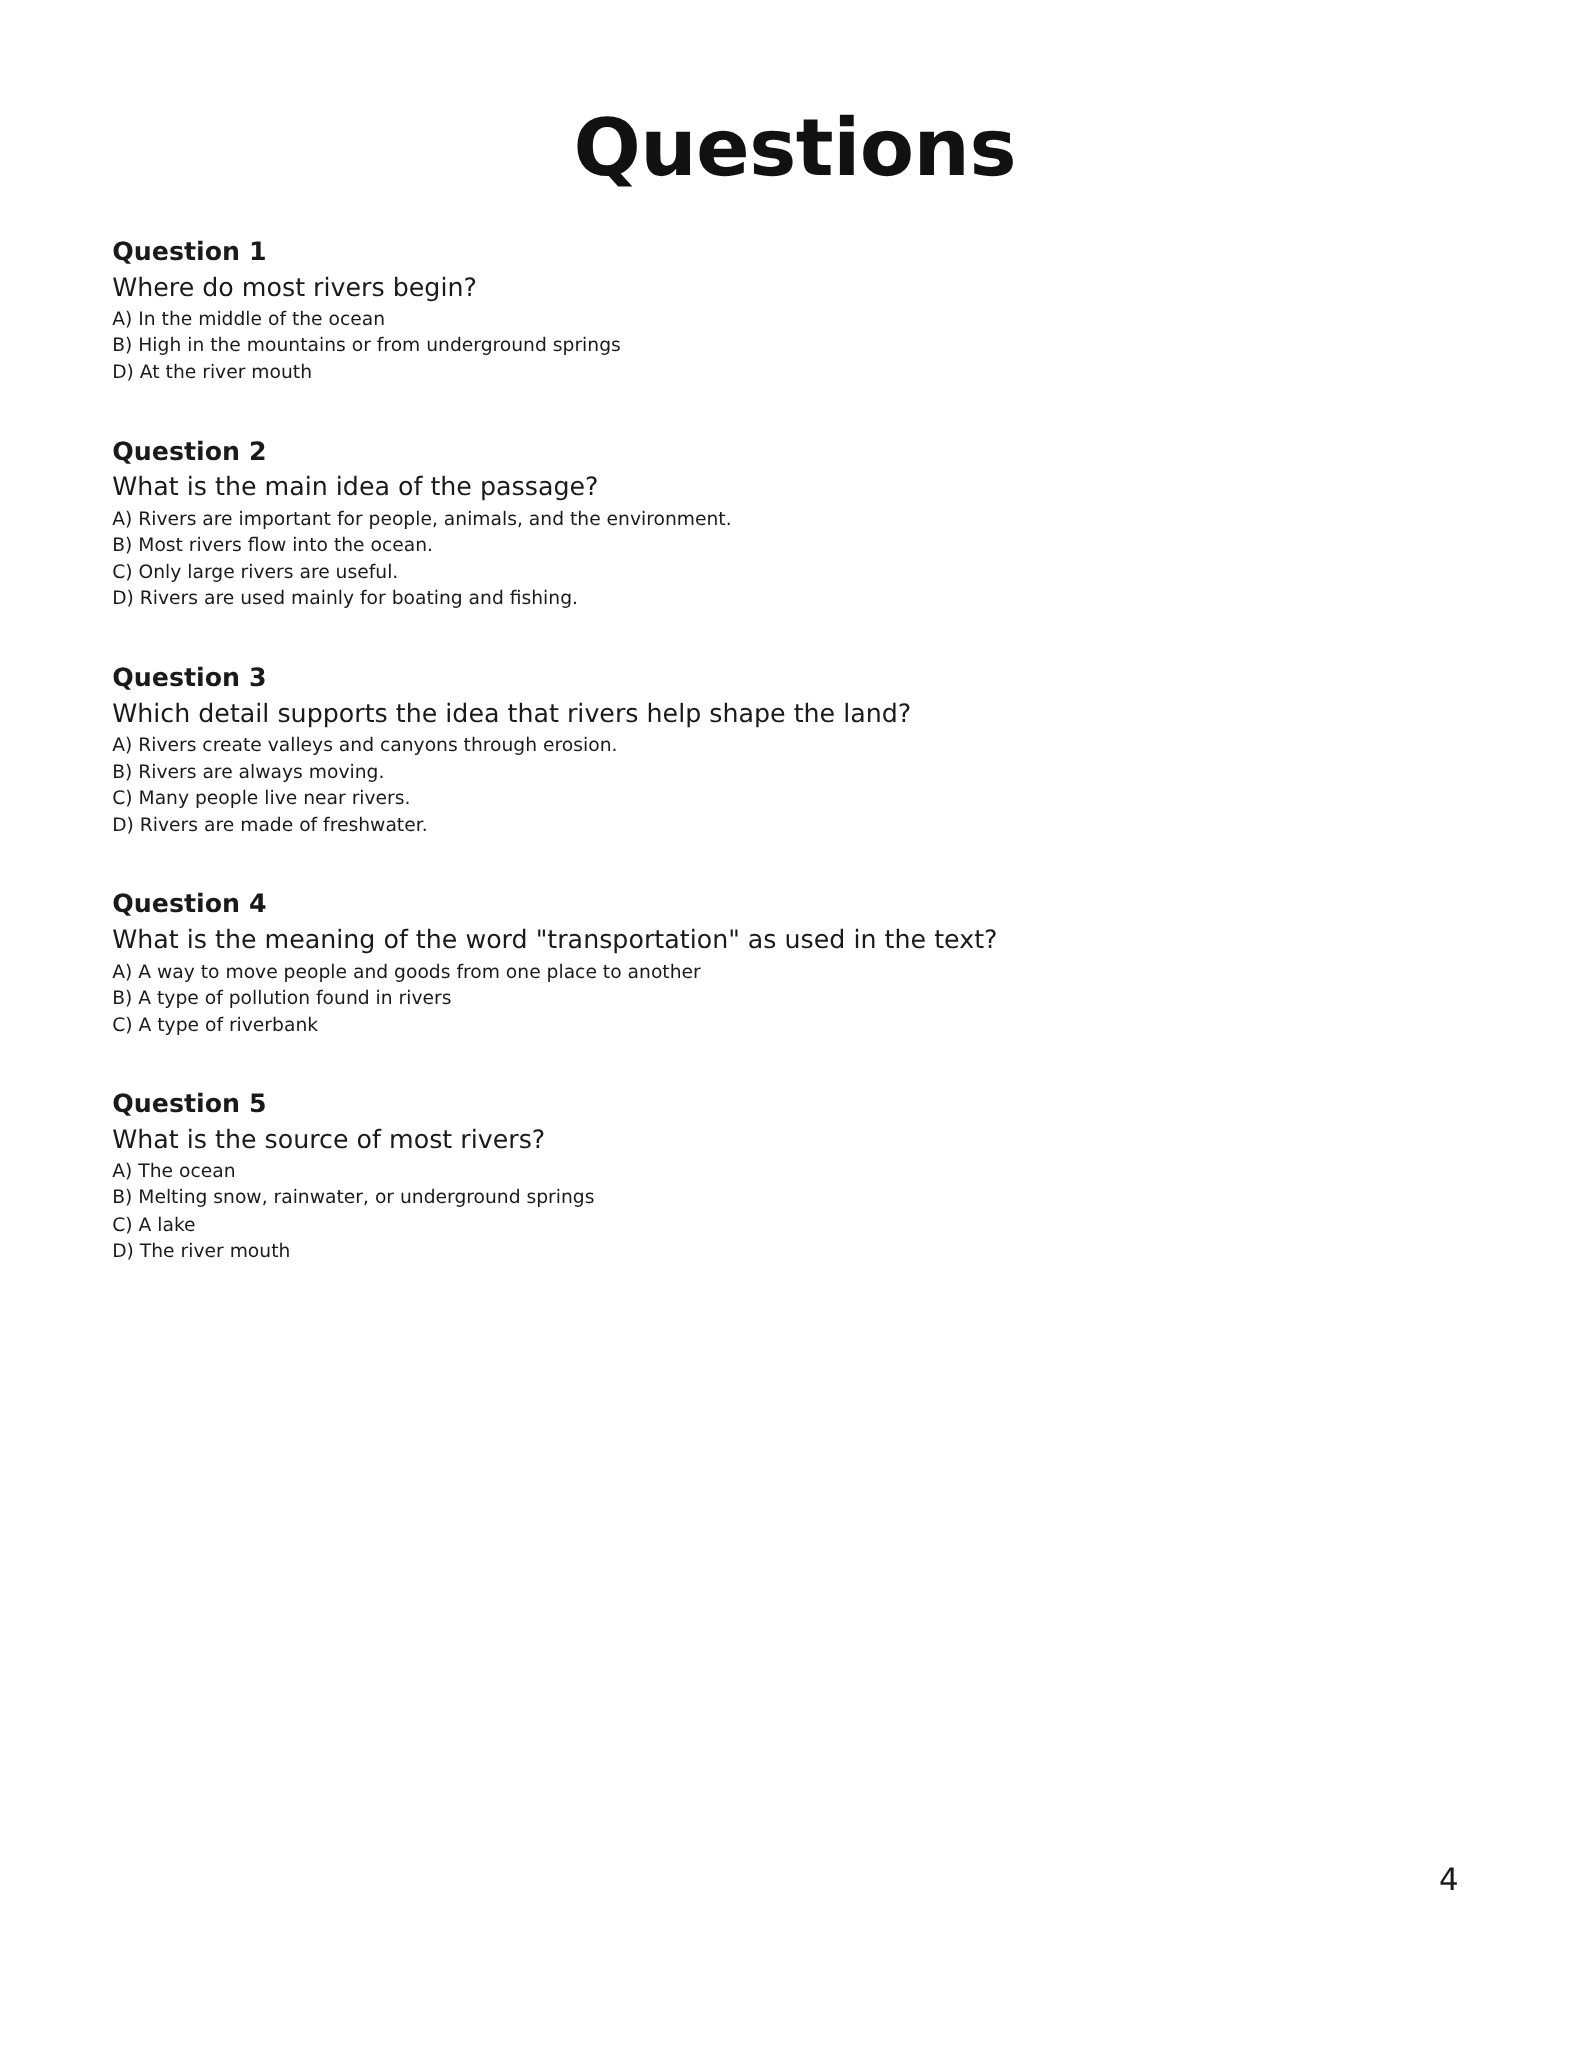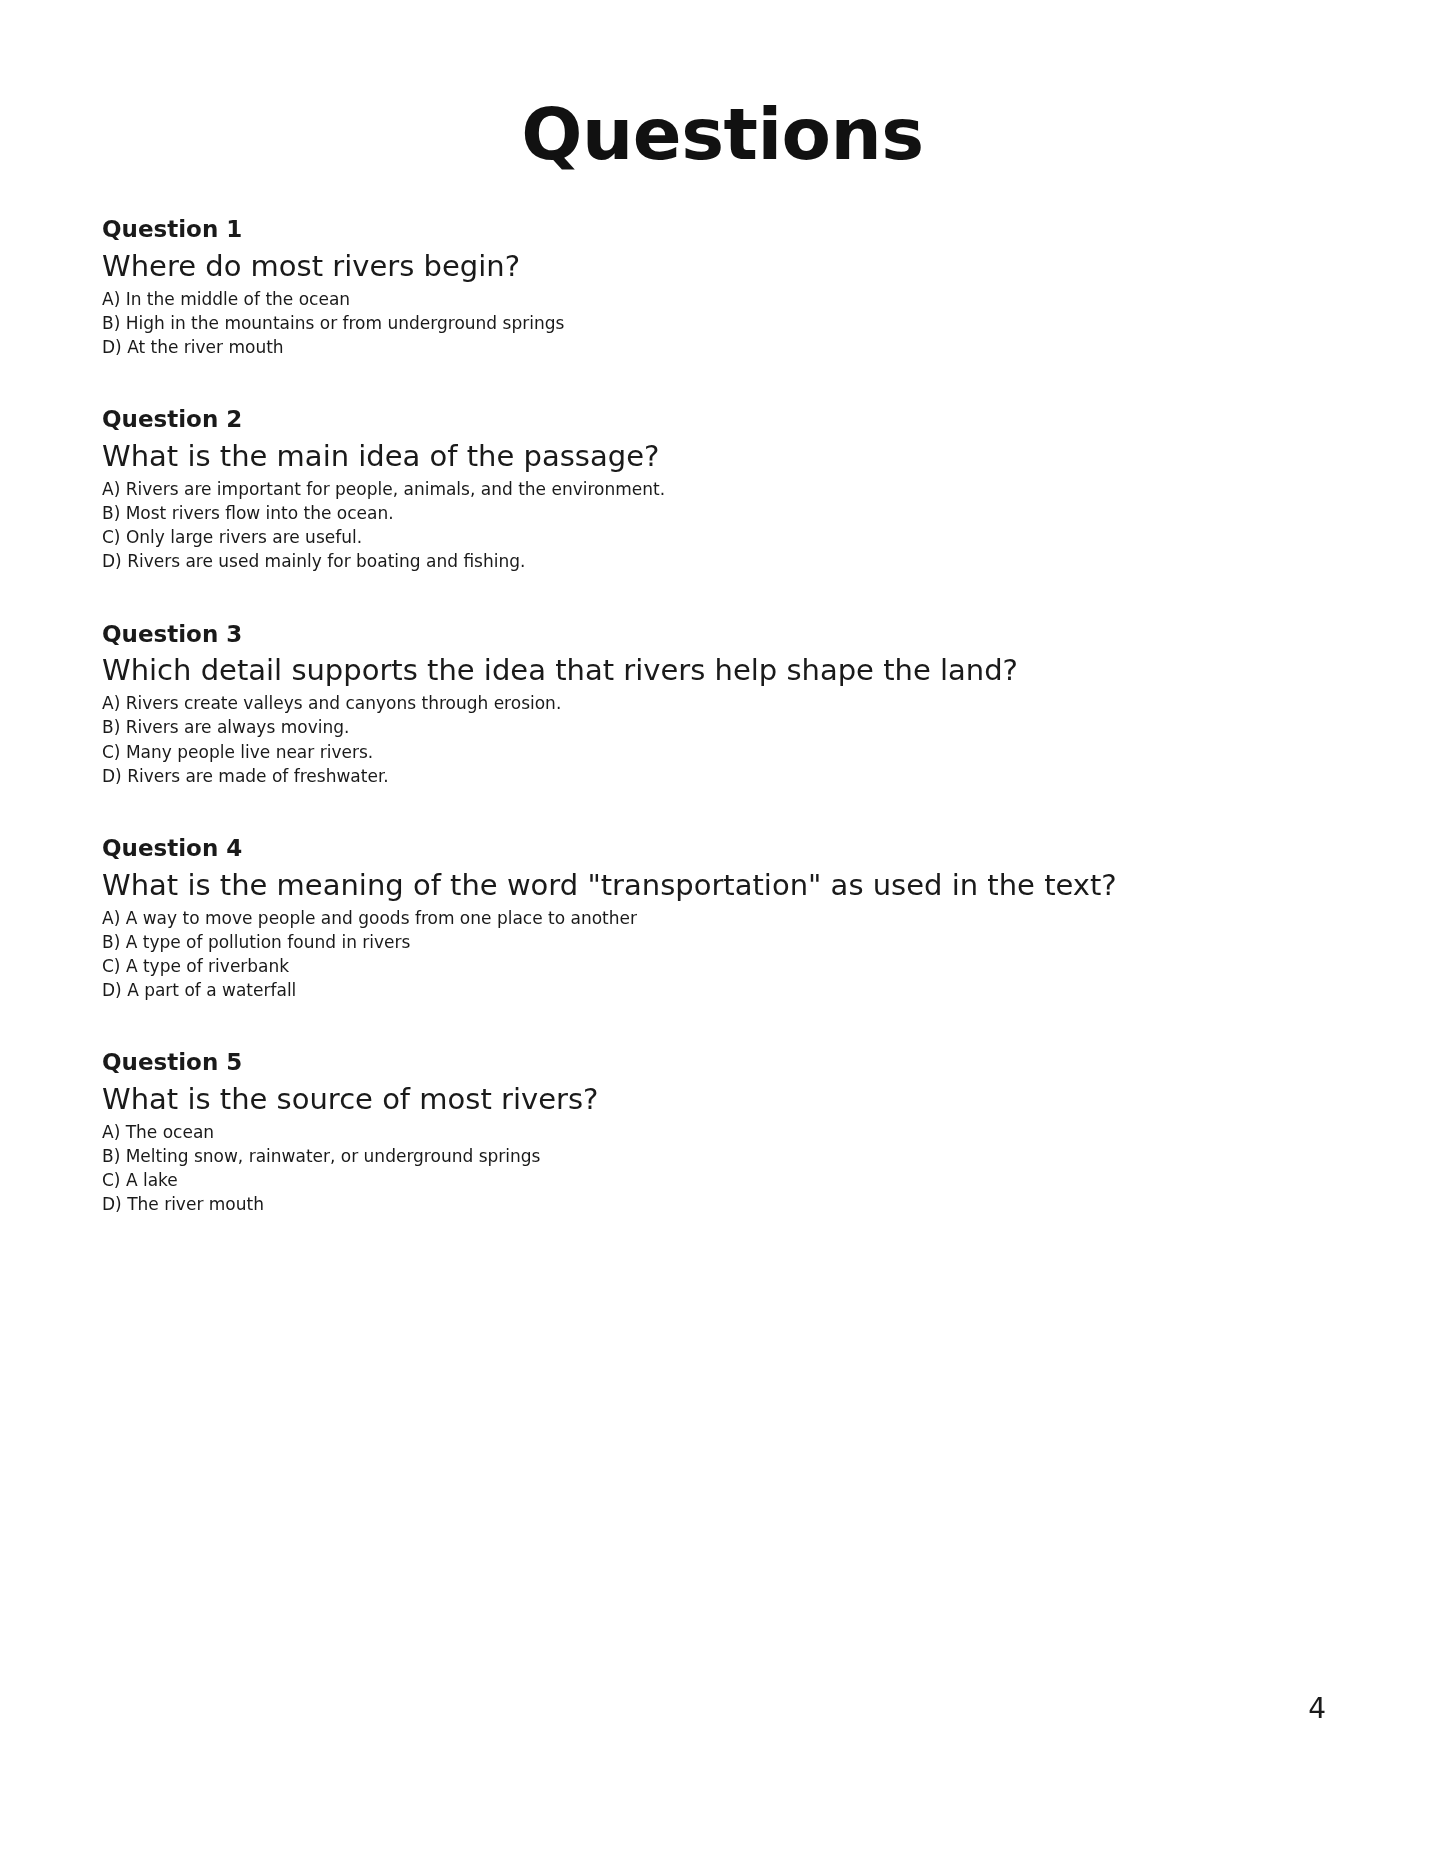--- a/index.html
+++ b/index.html
@@ -42,21 +42,21 @@
     margin-bottom: 0;
   }
   .q-heading {
     font-size: 23px;
     font-weight: 700;
     color: #1a1a1a;
     line-height: 1.42;
     margin: 0 0 0 0;
   }
   .q-prompt {
-    font-size: 29px;
+    font-size: 23px;
     font-weight: 400;
     color: #1a1a1a;
     line-height: 1.42;
     margin: 0;
   }
   .q-option {
     font-size: 17px;
     font-weight: 400;
     color: #1a1a1a;
     line-height: 1.42;
@@ -106,21 +106,20 @@
       <div class="q-option">C) Many people live near rivers.</div>
       <div class="q-option">D) Rivers are made of freshwater.</div>
     </div>
 
     <div class="question-block">
       <div class="q-heading">Question 4</div>
       <div class="q-prompt">What is the meaning of the word "transportation" as used in the text?</div>
       <div class="q-option">A) A way to move people and goods from one place to another</div>
       <div class="q-option">B) A type of pollution found in rivers</div>
       <div class="q-option">C) A type of riverbank</div>
-      <div class="q-option">D) A part of a waterfall</div>
     </div>
 
     <div class="question-block">
       <div class="q-heading">Question 5</div>
       <div class="q-prompt">What is the source of most rivers?</div>
       <div class="q-option">A) The ocean</div>
       <div class="q-option">B) Melting snow, rainwater, or underground springs</div>
       <div class="q-option">C) A lake</div>
       <div class="q-option">D) The river mouth</div>
     </div>

